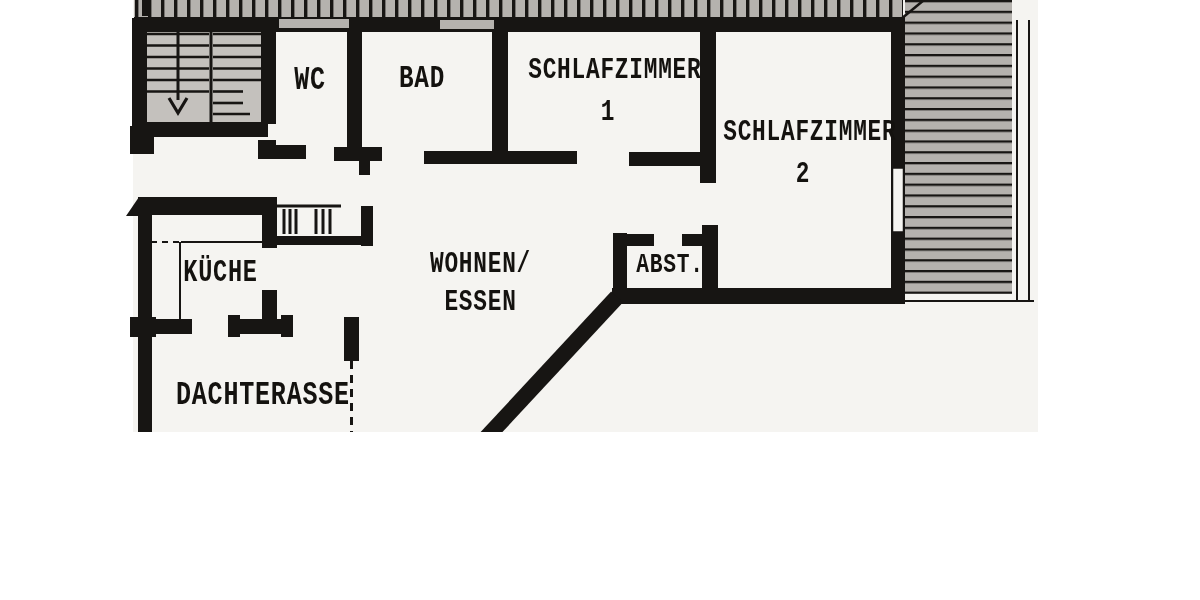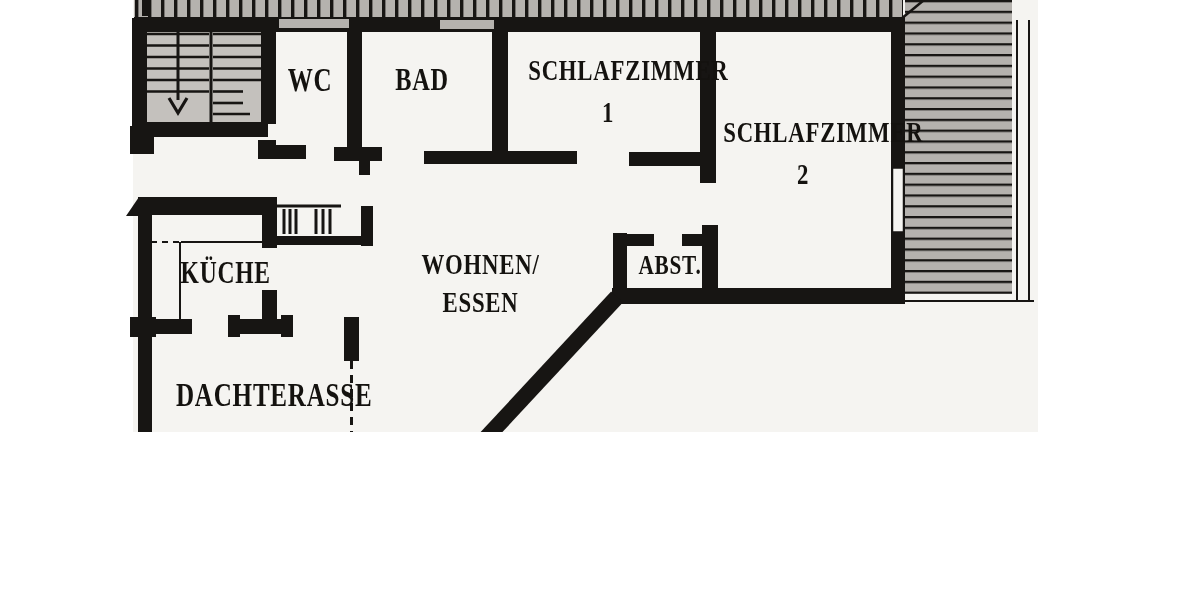--- a/index.html
+++ b/index.html
@@ -1,17 +1,17 @@
 <!DOCTYPE html>
 <html><head>
 <meta charset="utf-8">
 <style>
   html,body{margin:0;padding:0;background:#ffffff;}
   #canvas{position:relative;width:1200px;height:432px;background:#ffffff;overflow:hidden;
-          font-family:Liberation Serif, serif;}
+          font-family:Liberation Mono, monospace;}
   #paper{position:absolute;left:133px;top:0;width:905px;height:563px;background:#f5f4f1;}
   #plan-svg{position:absolute;left:0;top:0;width:1200px;height:600px;}
   .room-label{position:absolute;color:#14120f;font-weight:700;text-align:center;
               transform:scaleX(0.76);transform-origin:center;letter-spacing:1px;
               white-space:nowrap;line-height:1.0;}
   .room-label .l2{margin-top:12px;}
 </style>
 </head>
 <body>
 

